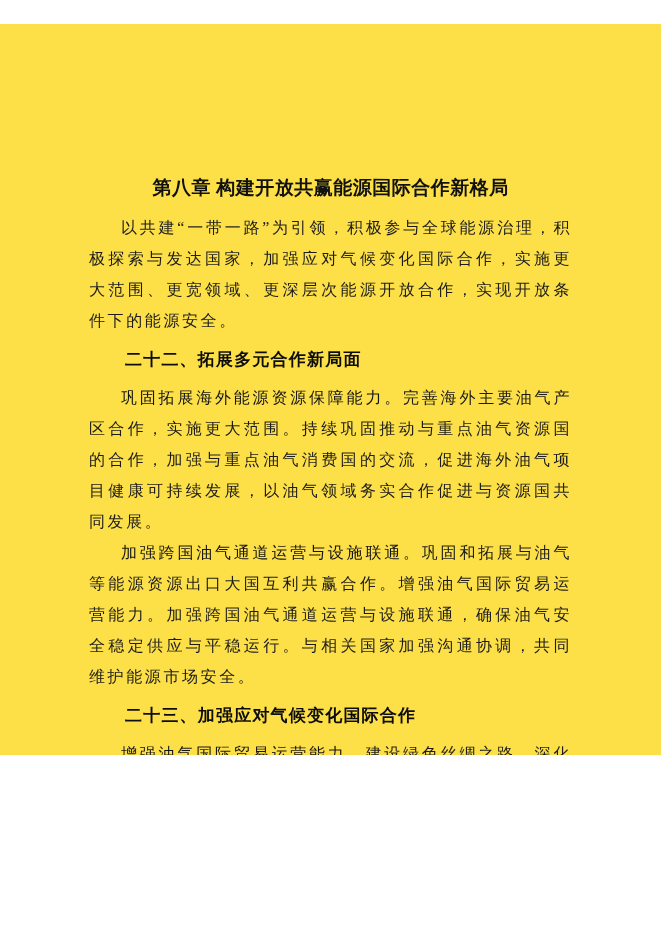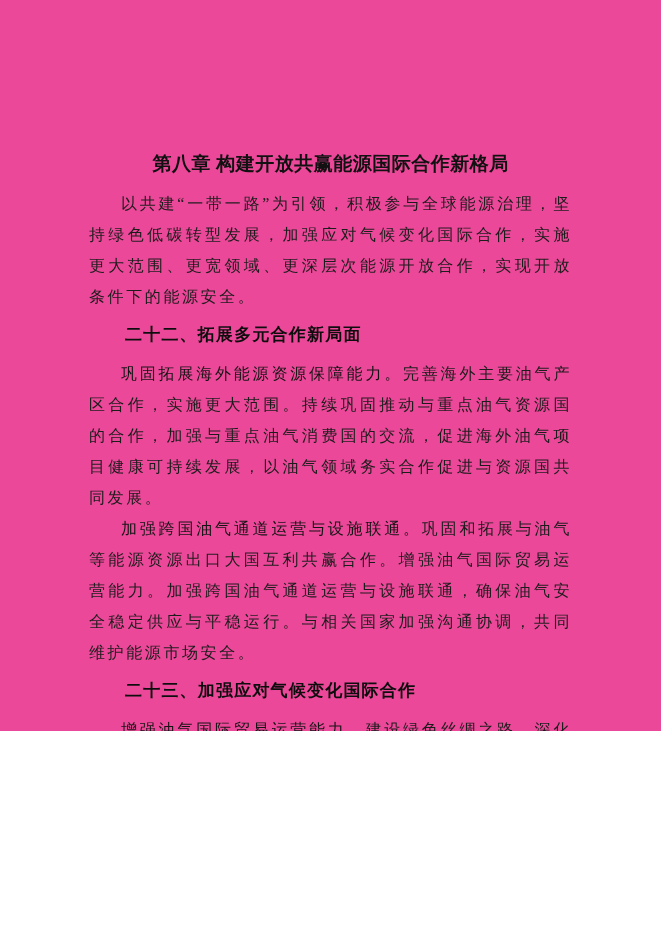--- a/index.html
+++ b/index.html
@@ -1,23 +1,24 @@
 <!DOCTYPE html>
 <html lang="zh"><head>
 <meta charset="utf-8">
 <style>
   html, body { margin: 0; padding: 0; background: #ffffff; }
   .page {
     position: relative;
     width: 661px;
     height: 731px;
-    background: #ec4899;
+    background: #fde047;
     color: #1c1c1c;
     overflow: hidden;
     font-family: "Liberation Serif", "DejaVu Serif", serif;
+    margin-top: 24px;
   }
   .content {
     position: absolute;
     left: 89px;
     top: 150px;
     width: 483px;
   }
   .chapter-title {
     margin: 0 0 10px 0;
     font-family: "Liberation Serif", "DejaVu Serif", serif;
@@ -38,21 +39,21 @@
     color: #1c1c1c;
   }
   .para strong {
     font-weight: normal;
     color: #141414;
   }
   .para.runon { text-align-last: justify; }
   .section-heading {
     margin: 12px 0 10px 0;
     padding-left: 36px;
-    font-family: Liberation Mono, monospace;
+    font-family: Liberation Sans, sans-serif;
     font-weight: bold;
     font-size: 17px;
     line-height: 24px;
     letter-spacing: 1.2px;
     color: #0d0d0d;
   }
   .page-number {
     position: absolute;
     left: 0;
     right: 0;
@@ -66,21 +67,21 @@
   }
 </style>
 </head>
 <body>
 
 <div class="page">
   <div class="content">
 
     <h1 class="chapter-title">第八章 构建开放共赢能源国际合作新格局</h1>
 
-    <p class="para"><span>以共建“一带一路”为引领，积极参与全球能源治理，坚持绿色低碳转型发展，加强应对气候变化国际合作，实施更大范围、更宽领域、更深层次能源开放合作，实现开放条件下的能源安全。</span></p>
+    <p class="para"><span>以共建“一带一路”为引领，积极参与全球能源治理，积极探索与发达国家，加强应对气候变化国际合作，实施更大范围、更宽领域、更深层次能源开放合作，实现开放条件下的能源安全。</span></p>
 
     <h2 class="section-heading">二十二、拓展多元合作新局面</h2>
 
     <p class="para"><strong>巩固拓展海外能源资源保障能力。</strong><span>完善海外主要油气产区合作，实施更大范围。持续巩固推动与重点油气资源国的合作，加强与重点油气消费国的交流，促进海外油气项目健康可持续发展，以油气领域务实合作促进与资源国共同发展。</span></p>
 
     <p class="para"><strong>加强跨国油气通道运营与设施联通。</strong><span>巩固和拓展与油气等能源资源出口大国互利共赢合作。增强油气国际贸易运营能力。加强跨国油气通道运营与设施联通，确保油气安全稳定供应与平稳运行。与相关国家加强沟通协调，共同维护能源市场安全。</span></p>
 
     <h2 class="section-heading">二十三、加强应对气候变化国际合作</h2>
 
     <p class="para runon"><strong>增强油气国际贸易运营能力。</strong><span>建设绿色丝绸之路，深化与发展中国家绿色产能合作，积极推动风电、太阳能发电、储能、智慧电网等领域合作。与周边国家和地区在电网互联及升级改造方面加强合作。推动核电国际合作。大力支持发展中国家能源绿色低碳发展，不再新建境外煤电项目。积极探索与发达国家、东道国和跨国公司开展三方、多方合作的有效途径，建成一批经济效益</span></p>

